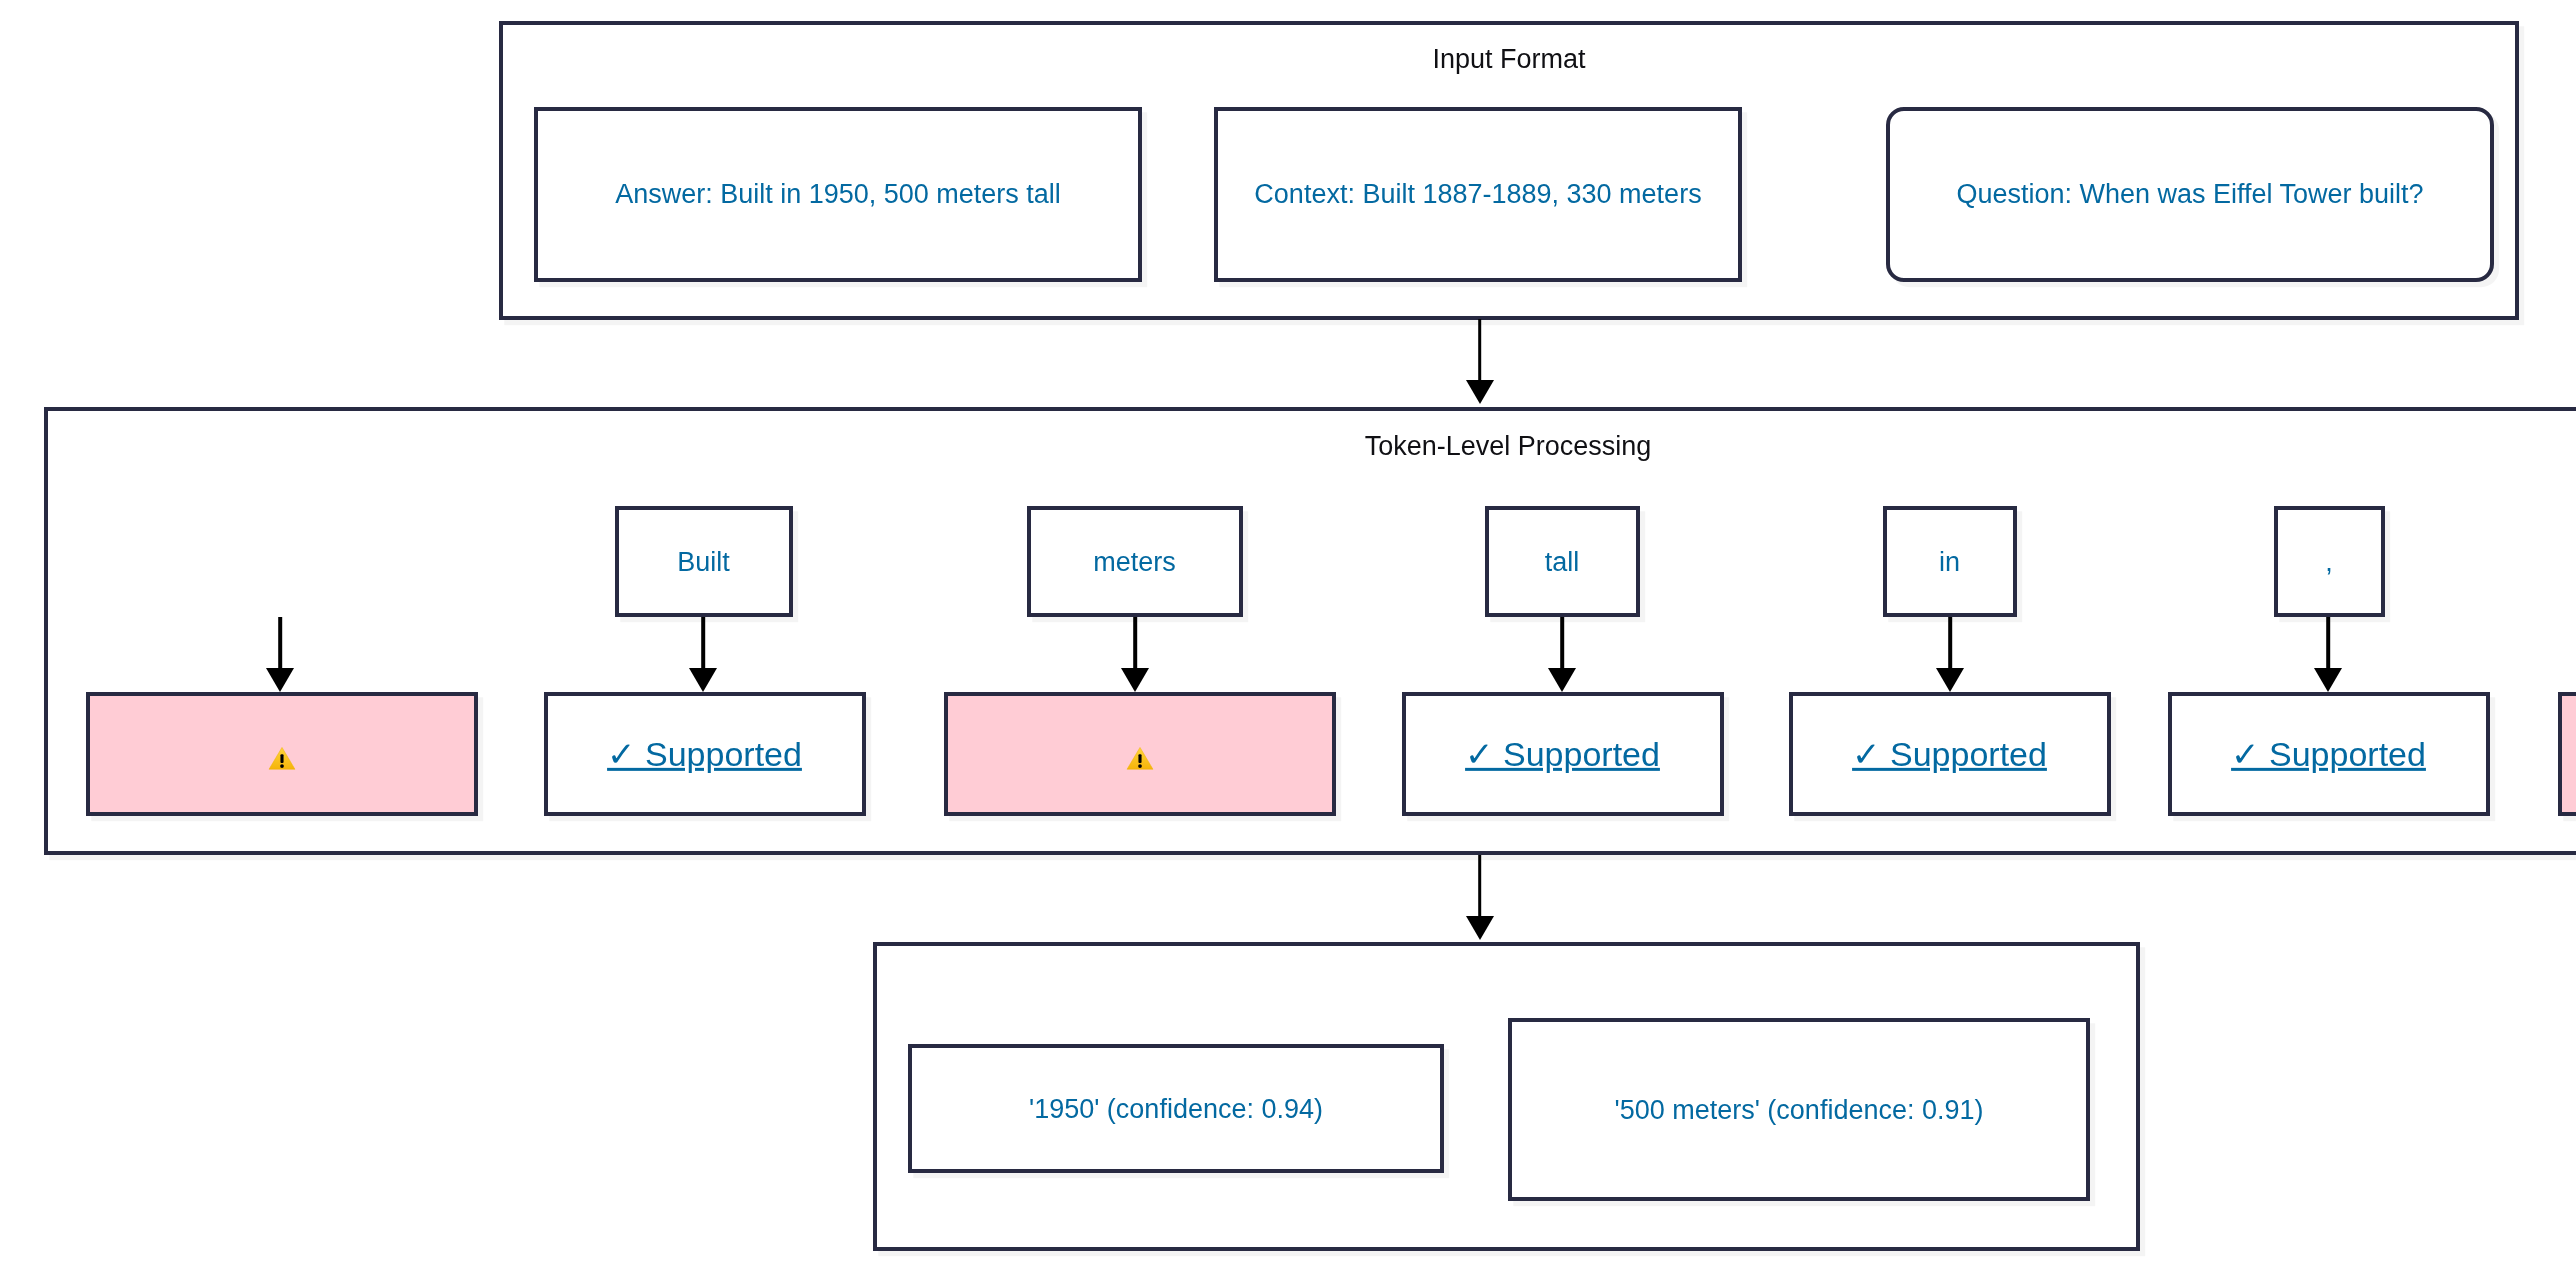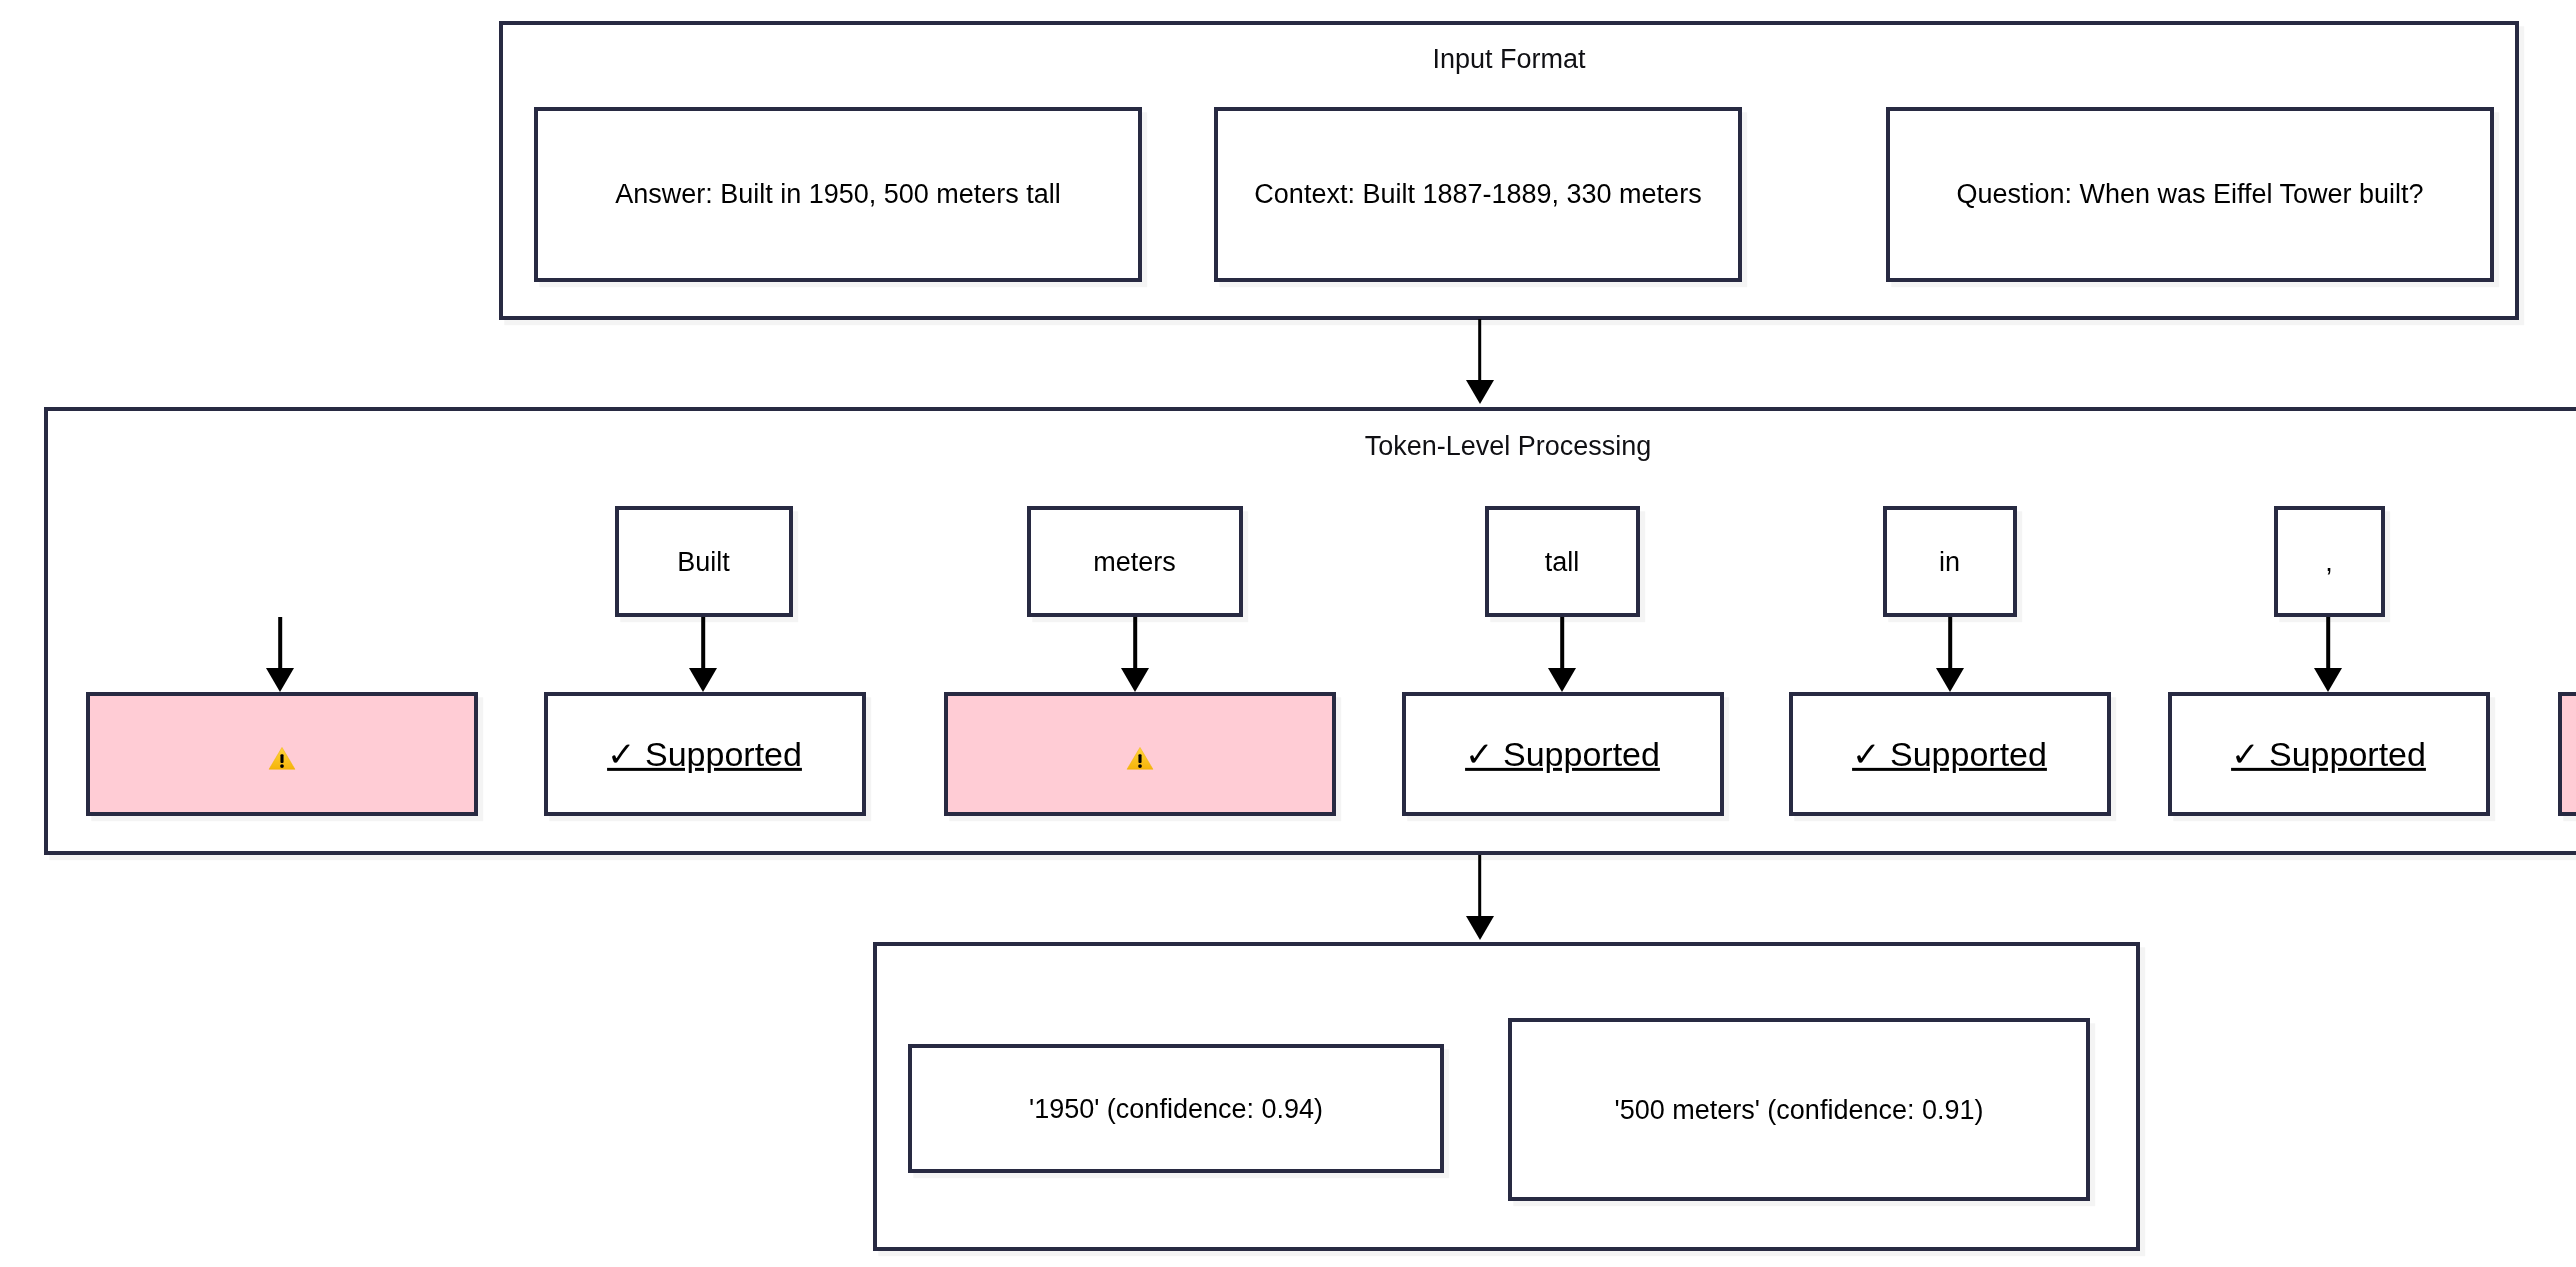--- a/index.html
+++ b/index.html
@@ -40,21 +40,21 @@
   }
 
   .node-label {
     position: absolute;
     left: 0; right: 0;
     top: 50%;
     transform: translateY(-50%);
     text-align: center;
     font-size: 27px;
     line-height: 1.42;
-    color: #000000;
+    color: #0369a1;
     padding: 0 9.3px;
     box-sizing: border-box;
   }
   .node.pink { background: #ffccd5; }
 
   
   .arrow {
     position: absolute;
     pointer-events: none;
   }
@@ -97,21 +97,21 @@
   <div class="grp-title" style="top:21.6px;">Input Format</div>
 
   <div class="node" style="left:31px; top:82px; width:608px; height:175px;">
     <div class="node-label">Answer: Built in 1950, 500 meters tall</div>
   </div>
 
   <div class="node" style="left:711px; top:82px; width:528px; height:175px;">
     <div class="node-label">Context: Built 1887-1889, 330 meters</div>
   </div>
 
-  <div class="node" style="left:1383px; top:82px; width:608px; height:175px;">
+  <div class="node" style="left:1383px; top:82px; width:608px; height:175px;border-radius:18px;">
     <div class="node-label">Question: When was Eiffel Tower built?</div>
   </div>
 </div>
 
 <div class="arrow" style="left:1464px; top:319px; width:31px; height:85px;">
   <div class="shaft" style="height:63px;"></div>
   <div class="head"></div>
 </div>
 
 <div class="grp" style="left:15.5px; top:407px; width:2929px; height:448px;">

